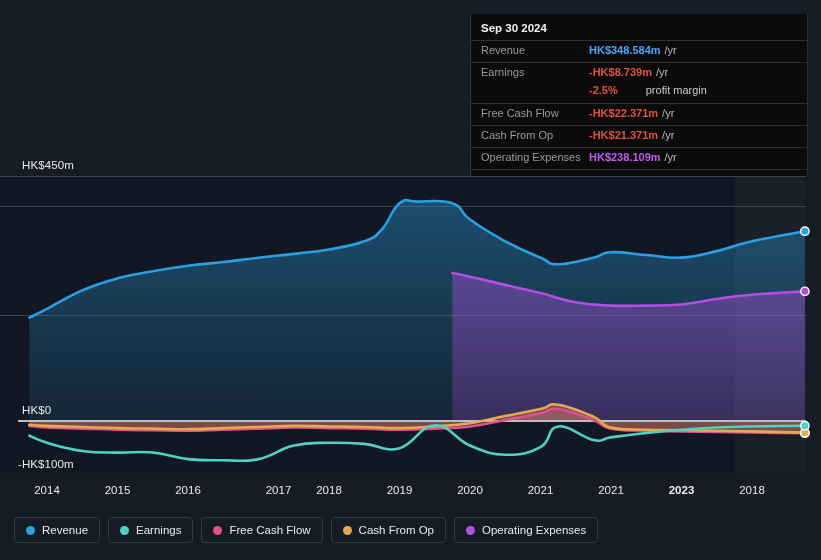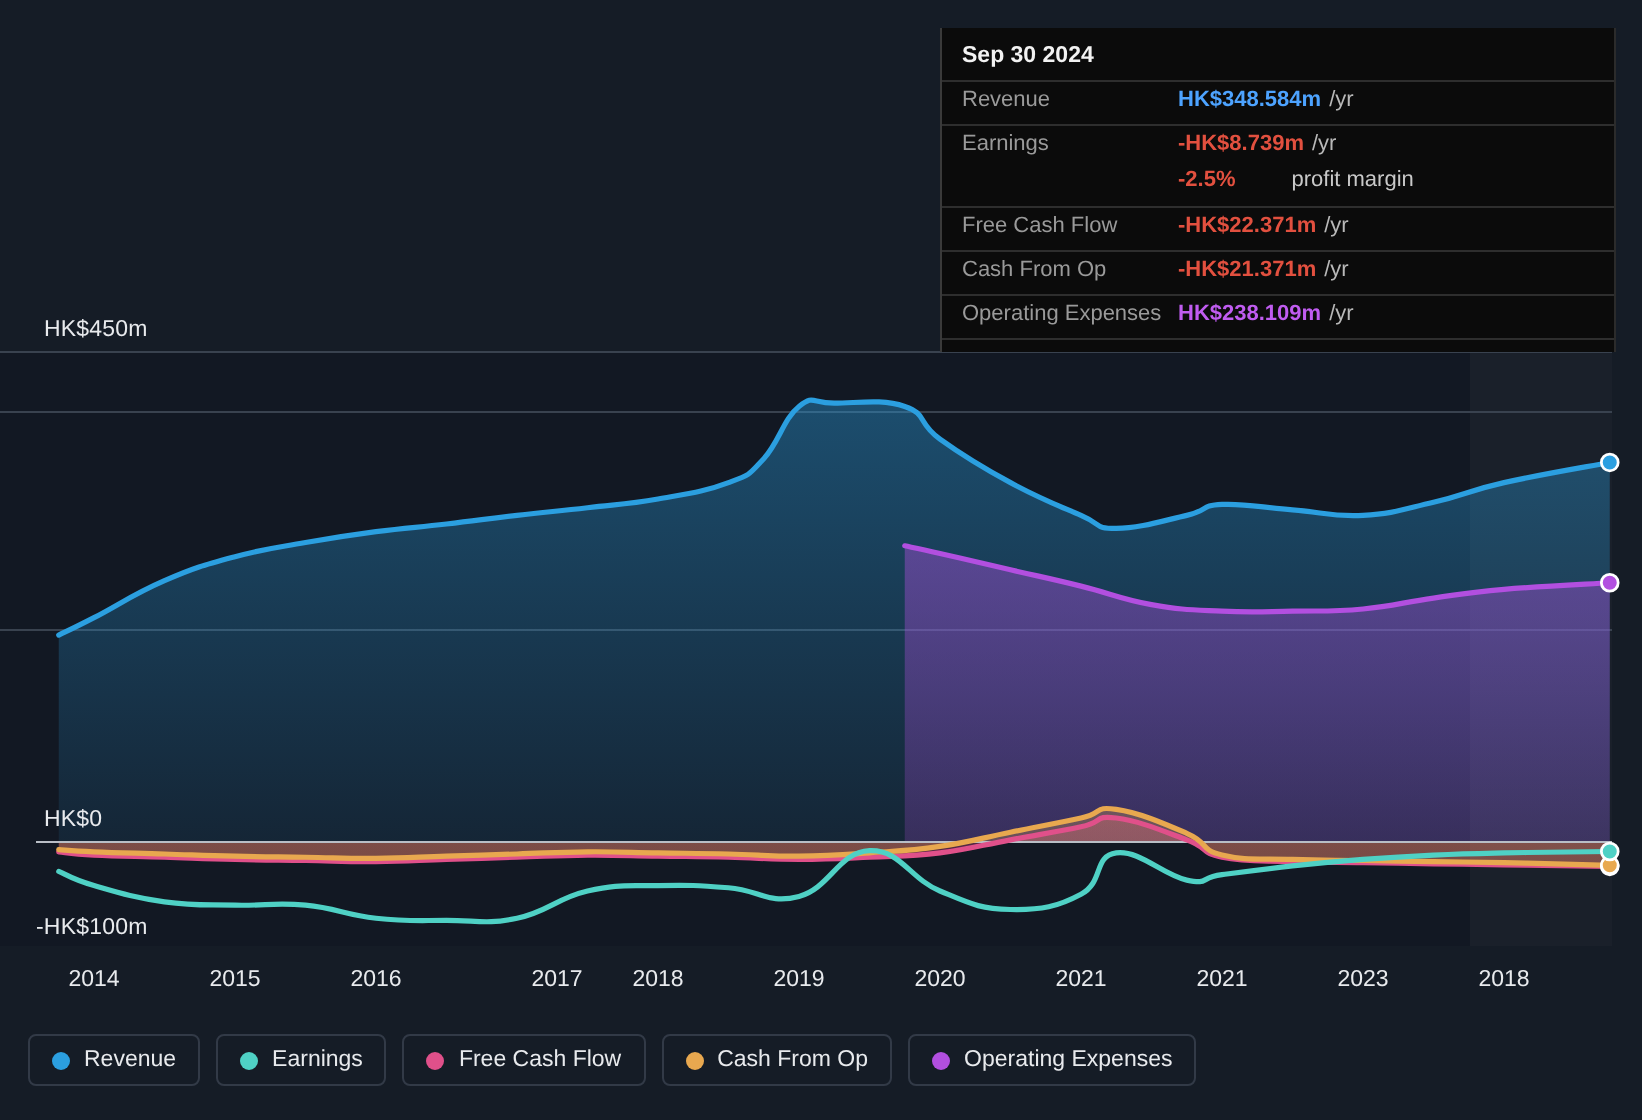--- a/index.html
+++ b/index.html
@@ -142,21 +142,21 @@
   <div class="xaxis" id="x-axis">
       <div class="xtick" style="left: 47px;">2014</div>
       <div class="xtick" style="left: 117.5px;">2015</div>
       <div class="xtick" style="left: 188px;">2016</div>
       <div class="xtick" style="left: 258.5px; margin-left: 20px;">2017</div>
       <div class="xtick" style="left: 329px;">2018</div>
       <div class="xtick" style="left: 399.5px;">2019</div>
       <div class="xtick" style="left: 470px;">2020</div>
       <div class="xtick" style="left: 540.5px;">2021</div>
       <div class="xtick" style="left: 611px;">2021</div>
-      <div class="xtick" style="left: 681.5px;">2023</div>
+      <div class="xtick" style="left: 681.5px; font-weight: bold;">2023</div>
       <div class="xtick" style="left: 752px;">2018</div>
     </div>
 
   <div class="tooltip">
     <div class="tt-title">Sep 30 2024</div>
     <div id="tooltip-rows">
         <div class="tt-row">
           <span class="tt-label">Revenue</span>
           <span class="tt-val" style="color: rgb(77, 163, 255);">HK$348.584m</span>
           <span class="tt-unit">/yr</span>

